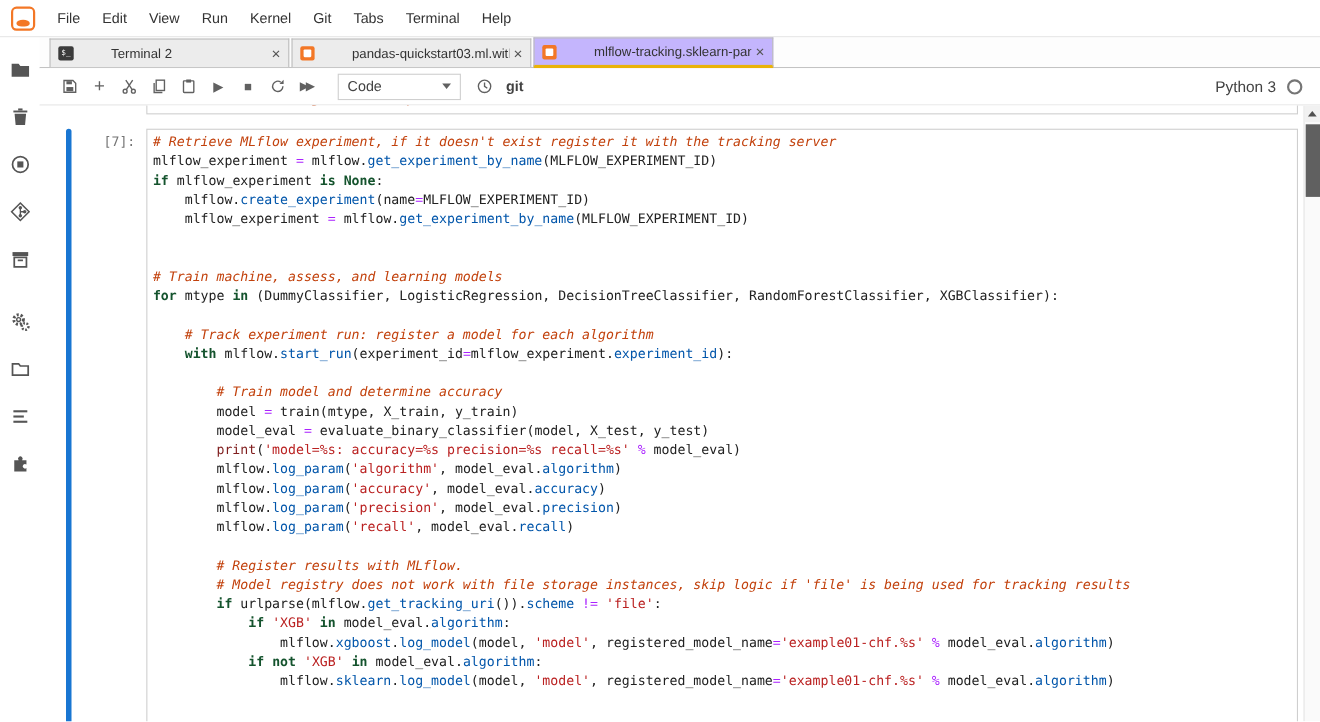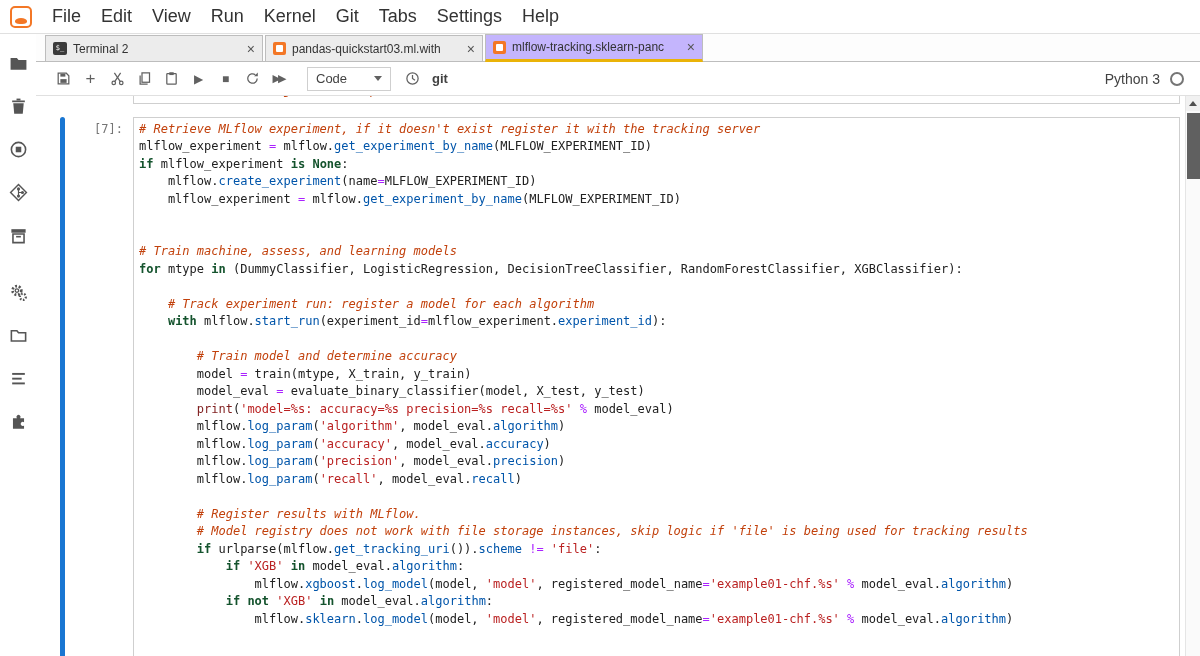--- a/index.html
+++ b/index.html
@@ -6,55 +6,55 @@
   html,body { width:1200px; height:656px; overflow:hidden; background:#fff;
               font-family:"Liberation Sans", sans-serif; }
   .app { width:1200px; height:656px; display:flex; flex-direction:column; }
 
   
   .menubar { flex:0 0 33px; display:flex; align-items:center; border-bottom:1px solid #e0e0e0;
              padding-left:6px; background:#fff; }
   .logo { width:22px; height:22px; margin:0 10px 0 4px; border:2px solid #f37726; border-radius:5px; position:relative; }
   .logo::after { content:""; position:absolute; left:3px; right:3px; bottom:2px; height:6px;
                  background:#f37726; border-radius:50% 50% 40% 40%; }
-  .menu-item { padding:0 10px; font-size:18px; color:#333; height:33px; display:flex; align-items:center; cursor:default; }
+  .menu-item { padding:0 10px; font-size:13px; color:#333; height:33px; display:flex; align-items:center; cursor:default; }
 
   
   .shell { flex:1; display:flex; min-height:0; }
   .sidebar { flex:0 0 36px; background:#fff; display:flex; flex-direction:column; align-items:center; padding-top:8px; }
   .side-icon { width:36px; height:43px; display:flex; align-items:center; justify-content:center; }
   .side-icon svg { width:19px; height:19px; }
   .side-gap { height:14px; }
   .main { flex:1; display:flex; flex-direction:column; min-width:0; }
 
   
   .tabbar { flex:0 0 28px; display:flex; align-items:flex-end; background:#fdfdfd;
             border-bottom:1px solid #bdbdbd; padding-left:9px; }
   .tab { height:26px; width:218px; display:flex; align-items:center; padding:0 7px;
          border:1px solid #bdbdbd; border-bottom:none; background:#ececec;
          font-size:12px; color:#333; margin-right:2px; }
   .tab.active { height:28px; margin-bottom:-1px; background:#c4b5fd; border-bottom:3px solid #eab308; }
-  .tab-label { flex:1; overflow:hidden; white-space:nowrap; }
+  .tab-label { flex:1; overflow:hidden; white-space:nowrap;margin-left:28px; }
   .tab-close { margin-left:4px; color:#555; font-size:14px; line-height:14px; }
   .term-glyph { width:14px; height:13px; background:#3b3b3b; border-radius:2px; color:#fff;
                 font-family:"DejaVu Sans Mono", monospace; font-size:7px; line-height:12px;
                 text-align:center; margin-right:6px; flex:0 0 14px; }
   .nb-glyph { width:13px; height:13px; background:#f37726; border-radius:2px; margin-right:6px;
               position:relative; flex:0 0 13px; }
   .nb-glyph::after { content:""; position:absolute; left:3px; top:3px; width:7px; height:7px;
                      background:#fff; border-radius:1px; }
 
   
   .toolbar { flex:0 0 34px; display:flex; align-items:center; border-bottom:1px solid #e0e0e0;
              padding:0 8px 0 14px; background:#fff; }
   .tbtn { width:27px; height:26px; display:flex; align-items:center; justify-content:center;
           color:#616161; font-size:12px; }
   .tbtn svg { width:15px; height:15px; }
   .runall { letter-spacing:-3px; font-size:11px; padding-right:3px; }
-  .cell-type { margin-left:14px; width:84px; height:24px; border:1px solid #cfcfcf; background:#fff;
+  .cell-type { margin-left:14px; width:112px; height:24px; border:1px solid #cfcfcf; background:#fff;
                display:flex; align-items:center; padding:0 8px; font-size:13px; color:#424242; }
   .caret-down { margin-left:auto; width:0; height:0; border-left:4px solid transparent;
                 border-right:4px solid transparent; border-top:5px solid #616161; }
   .git-label { font-weight:bold; font-size:13px; color:#424242; margin-left:6px; }
   .toolbar-spacer { flex:1; }
   .kernel-name { font-size:14px; color:#424242; margin-right:10px; }
   .kernel-circle { width:14px; height:14px; border:2px solid #757575; border-radius:50%; margin-right:8px; }
 
   
   .content { flex:1; position:relative; overflow:hidden; background:#fff; }
@@ -94,21 +94,21 @@
 
   <div class="menubar">
     <div class="logo"></div>
     <div class="menu-item">File</div>
     <div class="menu-item">Edit</div>
     <div class="menu-item">View</div>
     <div class="menu-item">Run</div>
     <div class="menu-item">Kernel</div>
     <div class="menu-item">Git</div>
     <div class="menu-item">Tabs</div>
-    <div class="menu-item">Settings</div>
+    <div class="menu-item">Terminal</div>
     <div class="menu-item">Help</div>
   </div>
 
   <div class="shell">
 
     <div class="sidebar">
       <div class="side-icon">
         <svg viewBox="0 0 24 24">
             <path d="M2 5h8l2 2.5h10V20H2z" fill="#555"></path>
           </svg>

